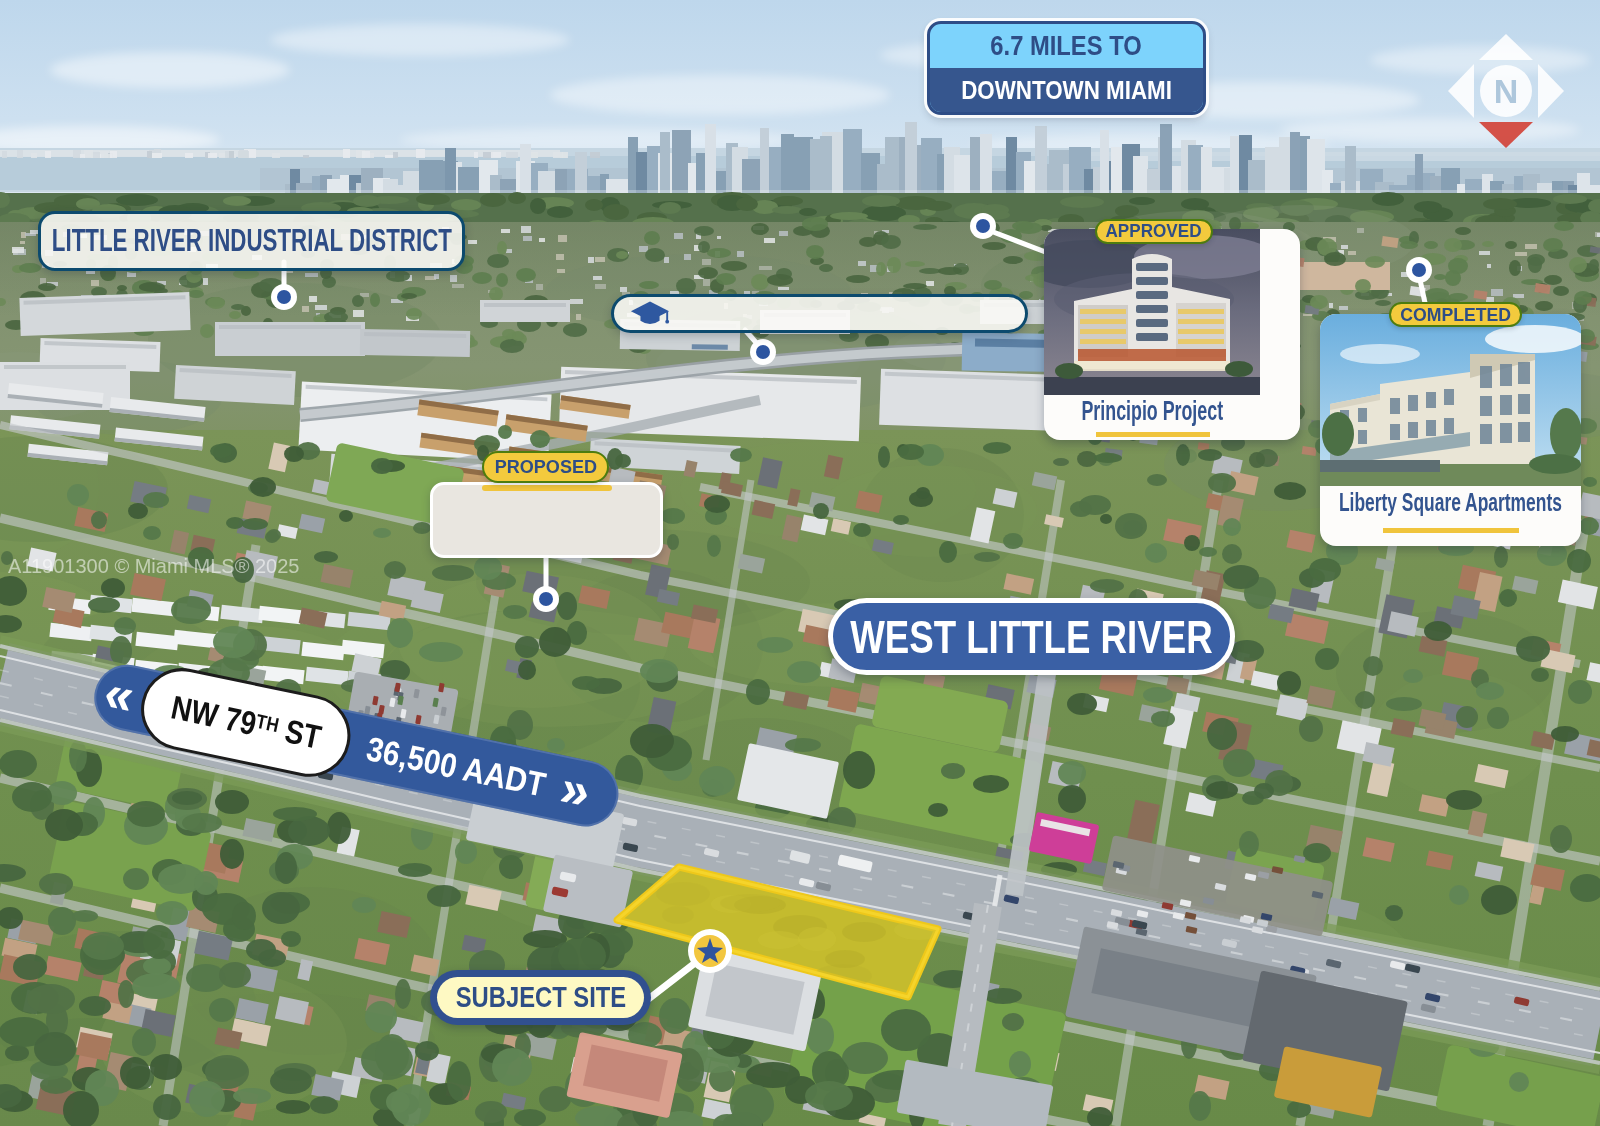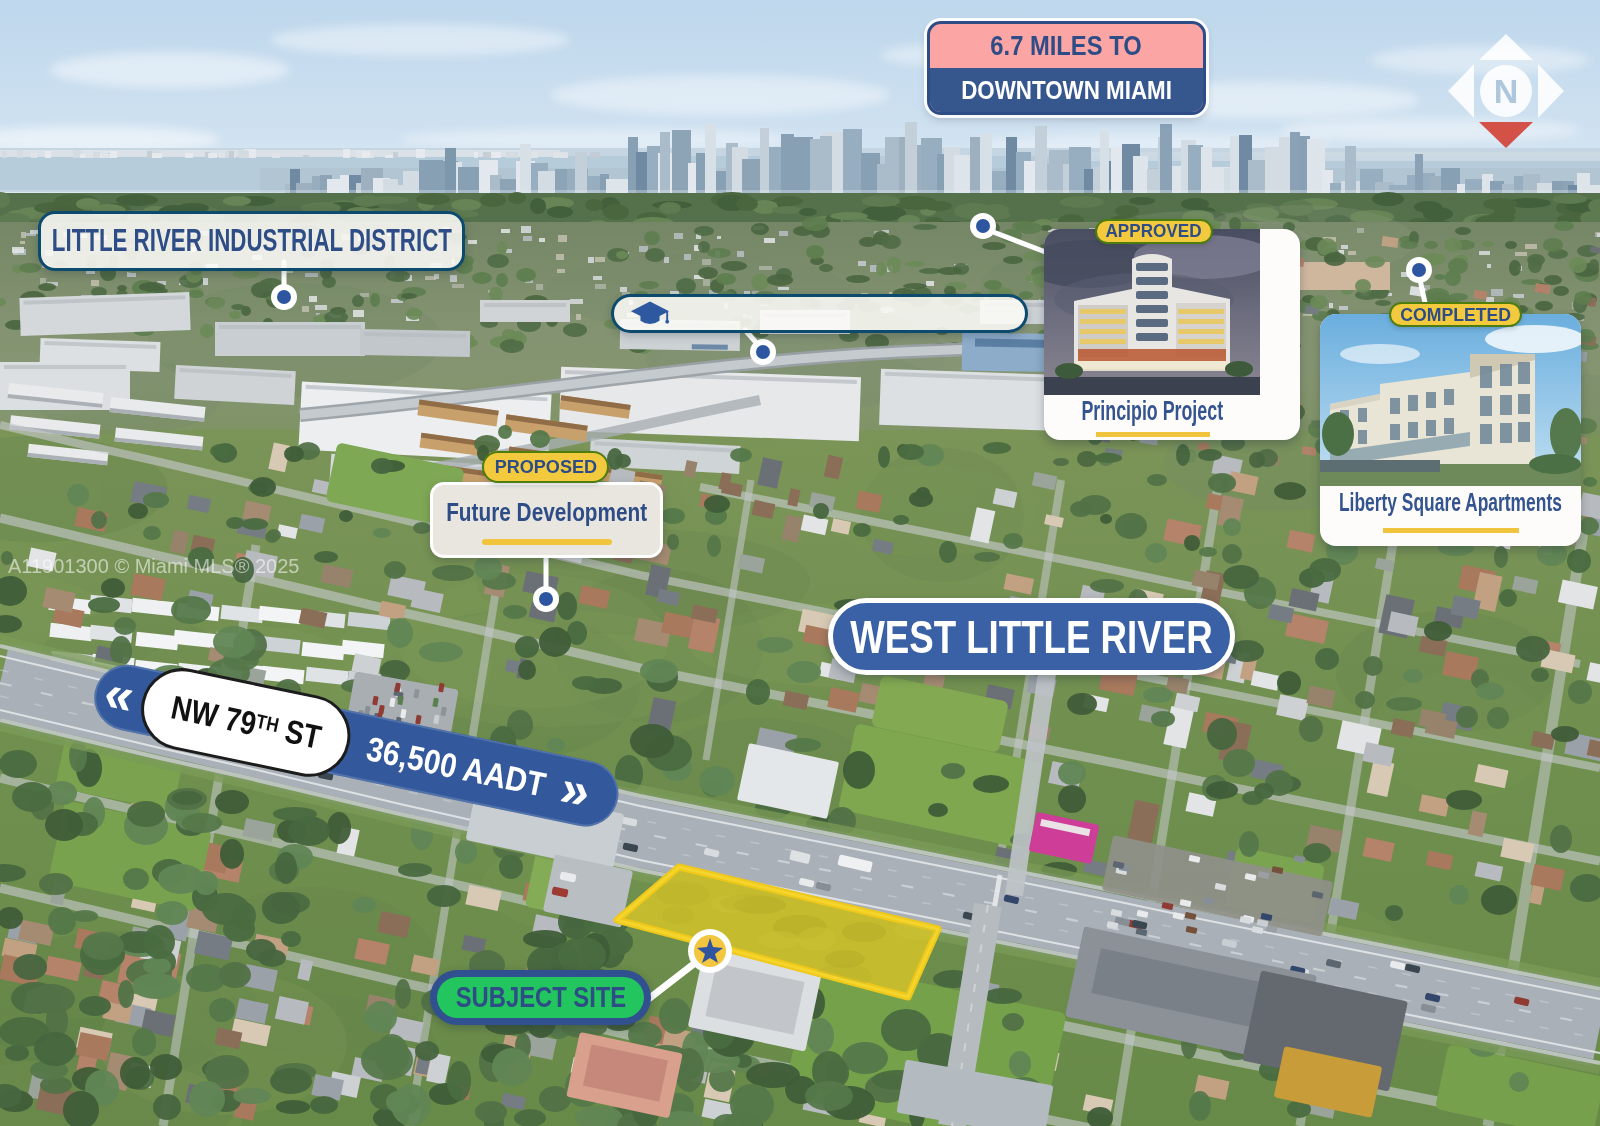--- a/index.html
+++ b/index.html
@@ -2077,21 +2077,21 @@
 <g opacity="0.88">
 <polygon points="1506,34 1479,60 1533,60" fill="#ffffff"></polygon>
 <polygon points="1448,91 1474,64 1474,118" fill="#ffffff"></polygon>
 <polygon points="1564,91 1538,64 1538,118" fill="#ffffff"></polygon>
 <polygon points="1479,122 1533,122 1506,148" fill="#d23c30"></polygon>
 <circle cx="1506" cy="91" r="26" fill="#ffffff"></circle>
 <text x="1506" y="103" text-anchor="middle" font-family="Liberation Sans, sans-serif" font-size="34" font-weight="bold" fill="#aac4da">N</text>
 </g>
     </svg>
 
-<div class="abs" style="left:927px;top:21px;width:273px;height:88px;border:3px solid #2e4d86;border-radius:14px;box-shadow:0 0 0 3px rgba(255,255,255,.92),0 4px 9px rgba(30,40,60,.25);overflow:hidden;background:#fca5a5">
+<div class="abs" style="left:927px;top:21px;width:273px;height:88px;border:3px solid #2e4d86;border-radius:14px;box-shadow:0 0 0 3px rgba(255,255,255,.92),0 4px 9px rgba(30,40,60,.25);overflow:hidden;background:#7dd3fc">
 <div class="flex" style="height:44px">
         <span class="sq navy" style="font-size:27px;font-weight:bold;transform:scaleX(.88)">6.7 MILES TO</span>
       </div>
 <div class="flex" style="height:44px;background:#36568e">
         <span class="sq" style="font-size:26px;font-weight:bold;color:#fff;transform:scaleX(.86)">DOWNTOWN MIAMI</span>
       </div>
 </div>
 
 <div class="abs pillw flex" style="left:38px;top:211px;width:421px;height:54px;border-radius:17px">
 <span class="sq" style="font-size:31px;transform:scaleX(.72)">LITTLE RIVER INDUSTRIAL DISTRICT</span>
@@ -2210,32 +2210,29 @@
 
 <div class="abs ypill flex" style="left:1389px;top:302px;width:133px;height:25px;box-sizing:border-box">
       <span class="sq" style="font-size:19px;transform:scaleX(.93)">COMPLETED</span>
     </div>
 
 <div class="abs flex" style="left:828px;top:598px;width:407px;height:77px;background:#3a60a5;border:5px solid #fff;border-radius:44px;box-sizing:border-box;box-shadow:0 4px 10px rgba(30,40,60,.3)">
 <span class="sq" style="font-size:47px;font-weight:bold;color:#fff;transform:scaleX(.78)">WEST LITTLE RIVER</span>
     </div>
 
 <div class="abs" style="left:430px;top:482px;width:233px;height:76px;background:#e9e6e0;border:3px solid #fff;border-radius:14px;box-sizing:border-box;box-shadow:0 3px 8px rgba(30,40,60,.25)">
-<div class="flex" style="height:54px">
-        <span class="sq navy" style="font-size:26px;font-weight:bold;transform:scaleX(.8)">Future Development</span>
-      </div>
 <div style="margin:0 auto;width:130px;height:6px;background:#f0c43c;border-radius:3px"></div>
 </div>
 
 <div class="abs ypill flex" style="left:482px;top:451px;width:127px;height:32px;box-sizing:border-box">
       <span class="sq" style="font-size:19px;transform:scaleX(.95)">PROPOSED</span>
     </div>
 
 <div class="abs flex" style="left:430px;top:970px;width:221px;height:55px;background:#31508f;border-radius:28px;box-shadow:0 3px 8px rgba(30,40,60,.3)">
-<div class="flex" style="width:207px;height:41px;background:#22c55e;border-radius:21px">
+<div class="flex" style="width:207px;height:41px;background:#fef9c3;border-radius:21px">
         <span class="sq navy" style="font-size:29px;font-weight:bold;transform:scaleX(.82)">SUBJECT SITE</span>
       </div>
 </div>
 
 <div class="abs" style="left:95px;top:656px;width:534px;height:70px;transform:rotate(11.8deg);transform-origin:0 50%">
 <div class="abs flex" style="left:0;top:2px;width:534px;height:66px;background:#33599c;border-radius:33px;box-shadow:inset 0 0 0 2px rgba(255,255,255,.15)">
 <span class="abs" style="left:10px;top:1px;font-size:52px;font-weight:bold;color:#fff;letter-spacing:-4px">«</span>
 <span class="abs" style="left:278px;top:14px;font-size:34px;font-weight:bold;color:#fff;white-space:nowrap;transform:scaleX(.88);transform-origin:0 0">36,500 AADT</span>
 <span class="abs" style="left:476px;top:1px;font-size:52px;font-weight:bold;color:#fff;letter-spacing:-4px">»</span>
 </div>

